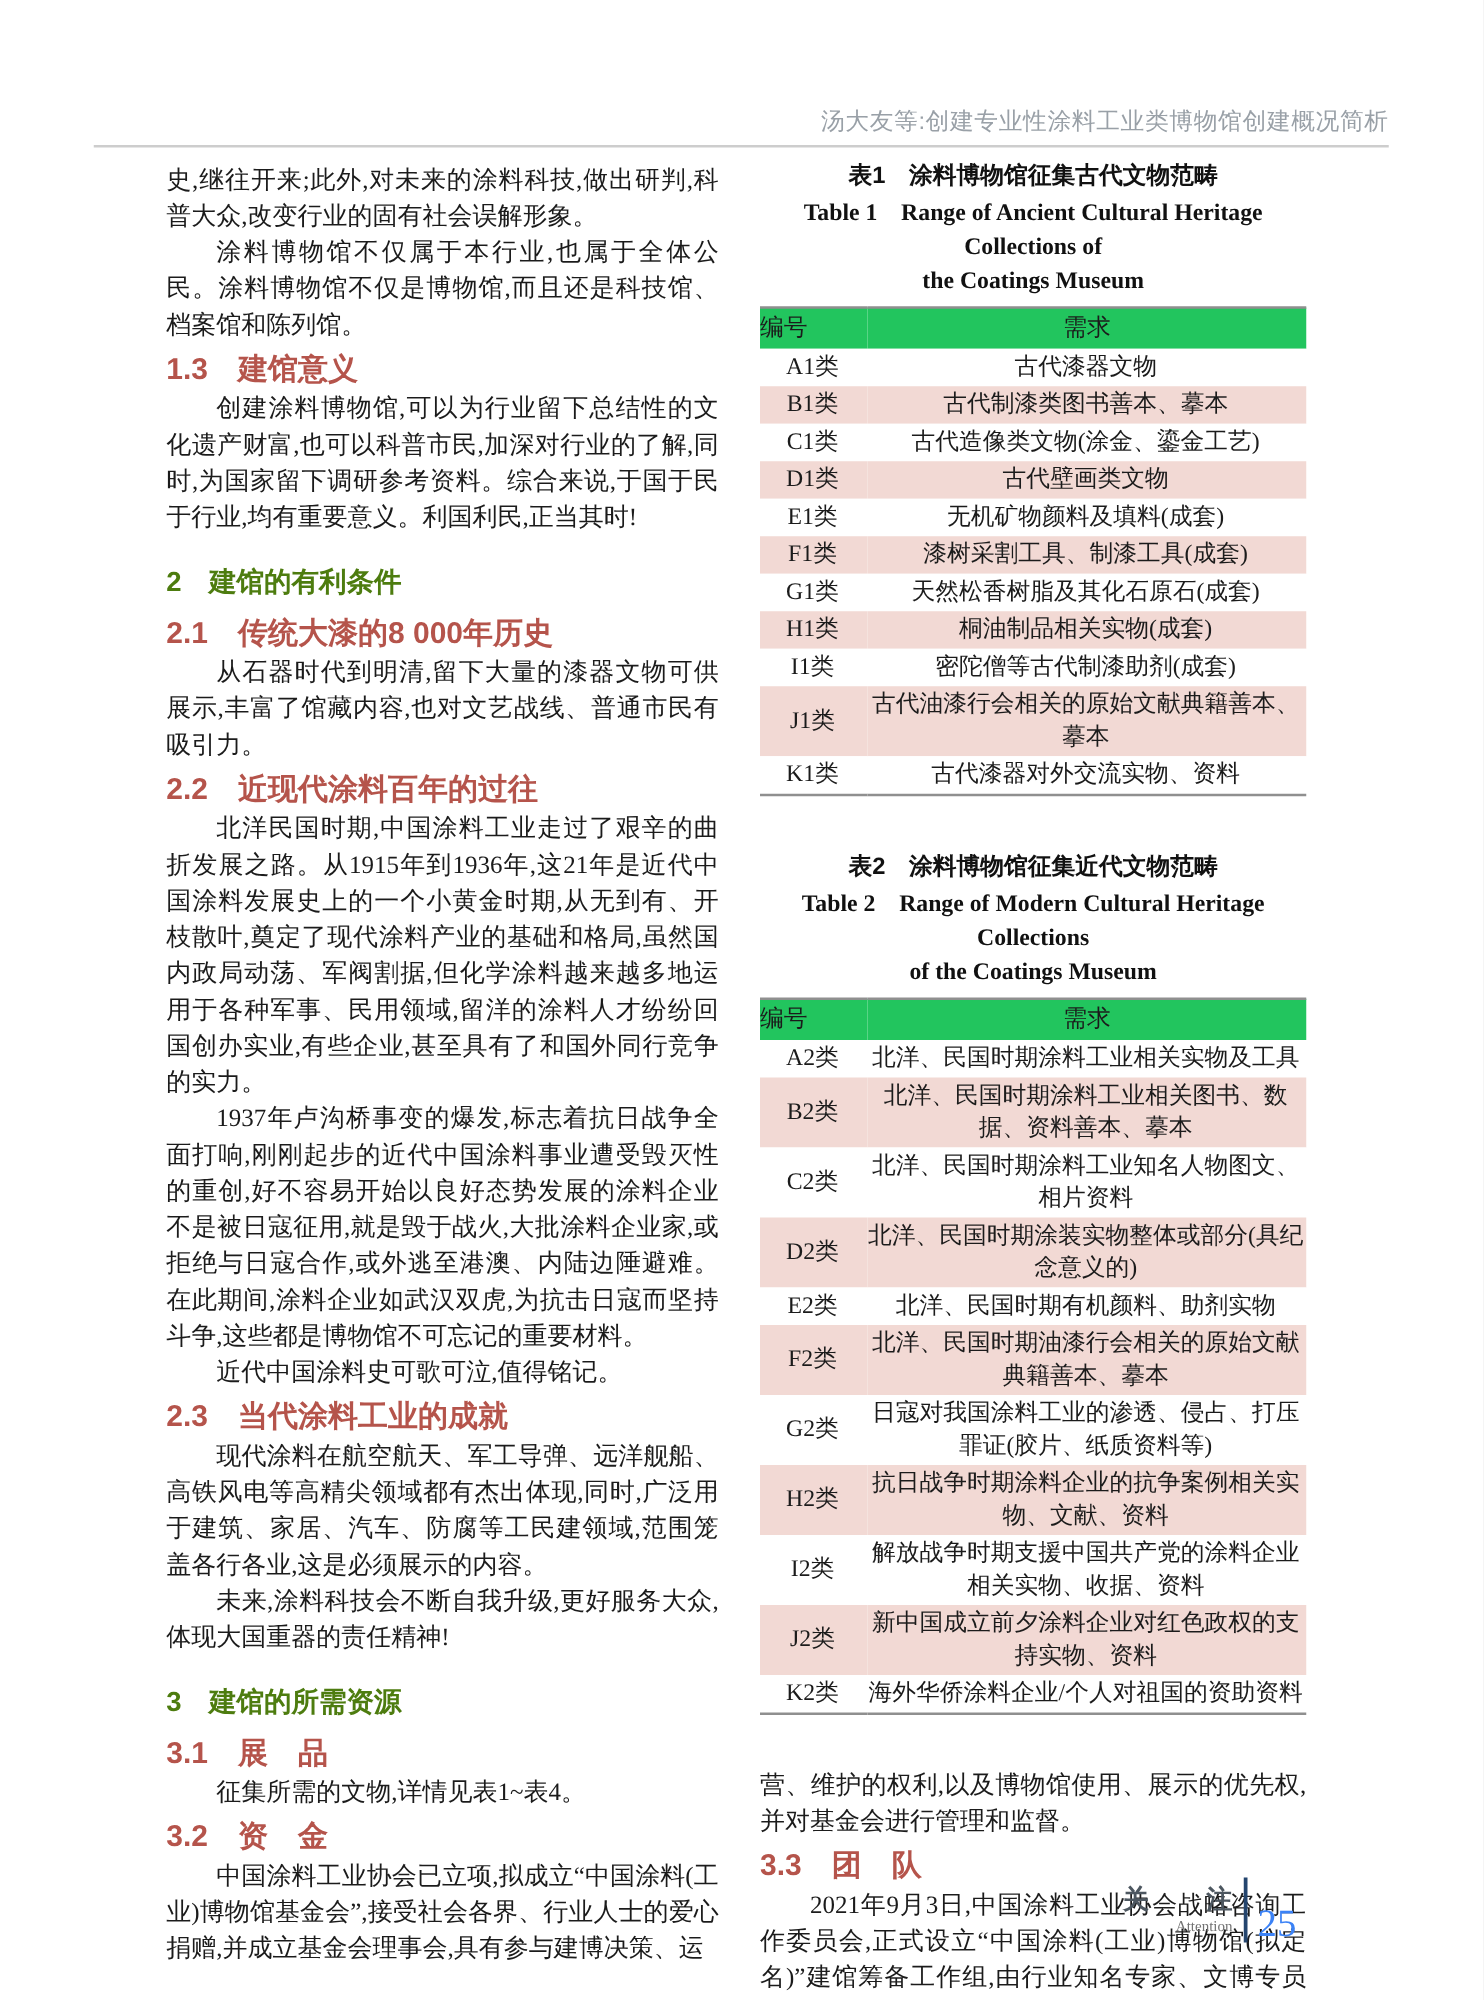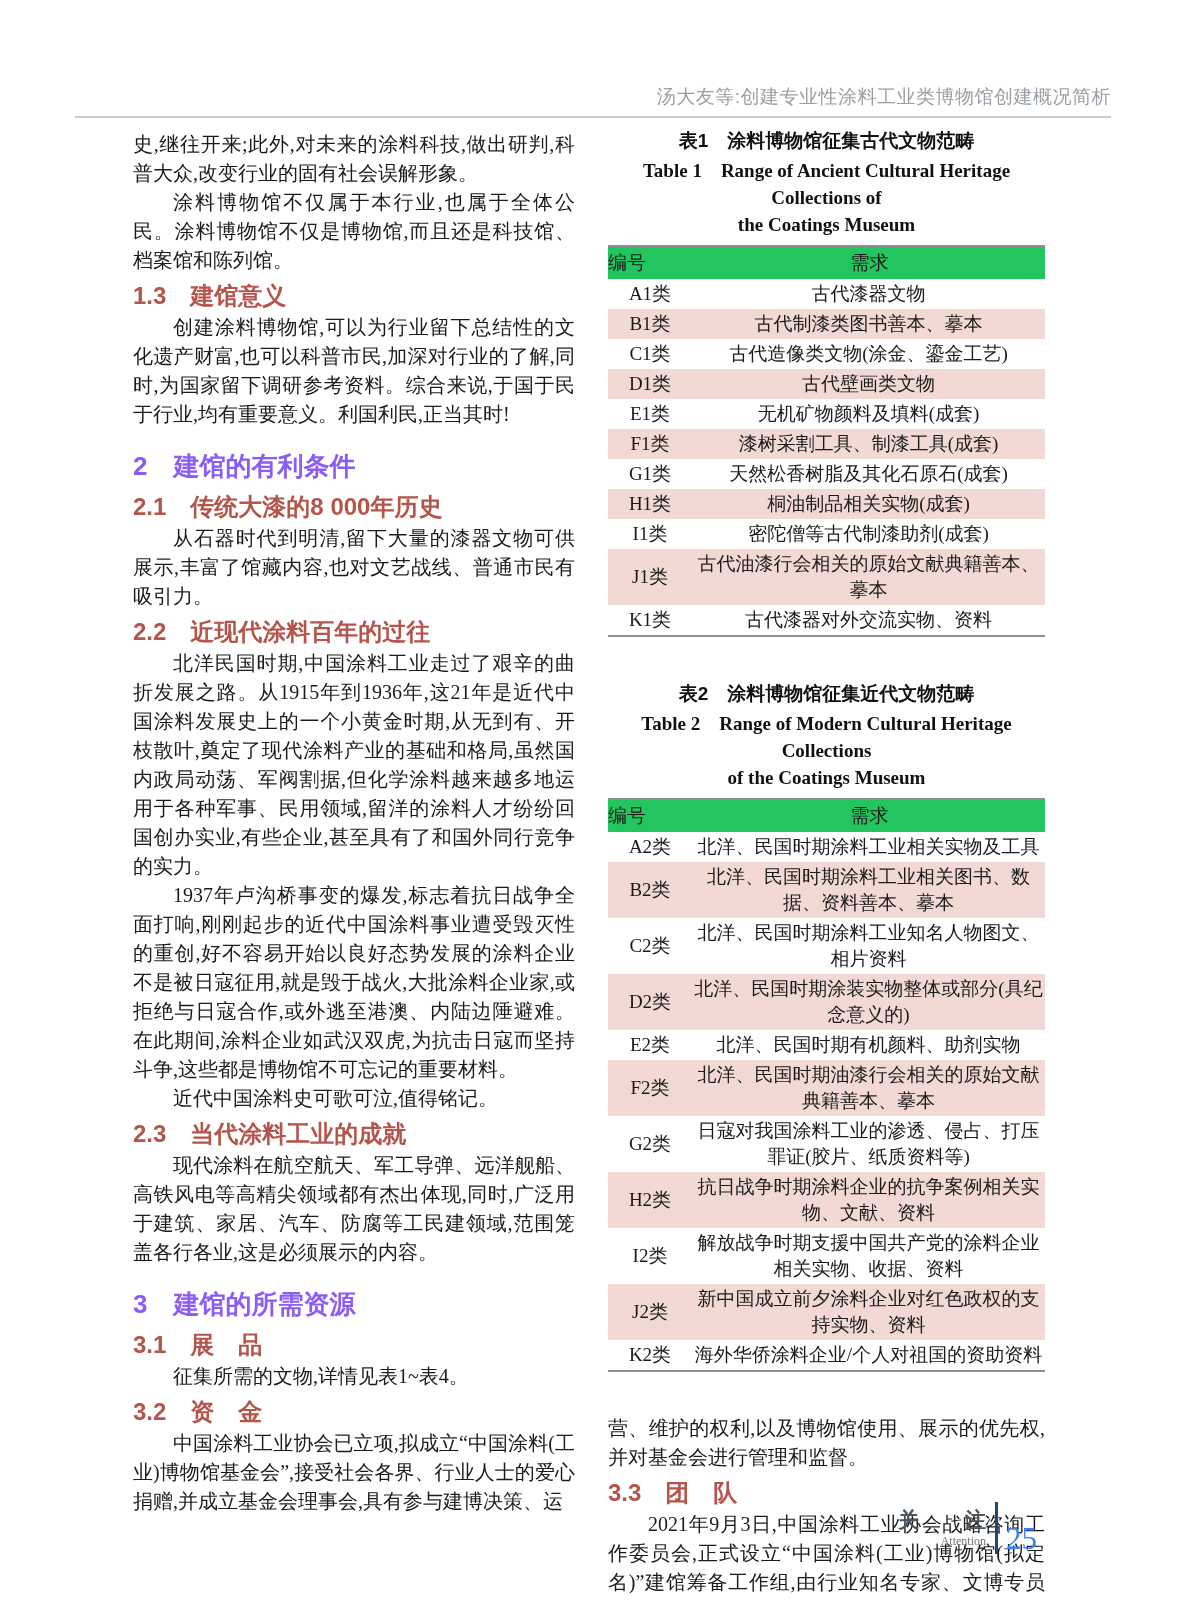--- a/index.html
+++ b/index.html
@@ -19,21 +19,21 @@
     background:#cdcdcd;
   }
   
   .col{position:absolute; width:442px; font-size:20px; line-height:29px; text-align:justify;}
   .col-left{left:133px; top:130px;}
   .col-right{left:608px; top:128px; width:437px;}
   .col .para{text-indent:2em; margin:0;}
   .col .p-first{text-indent:0; margin:0;}
   .col .h1{
     font-family:"Liberation Sans","DejaVu Sans",sans-serif;
-    color:#8b5cf6; font-weight:bold; font-size:26px; line-height:34px;
+    color:#4d7c0f; font-weight:bold; font-size:22px; line-height:34px;
     margin:20px 0 10px 0; text-indent:0; text-align:left;
   }
   .col .h2{
     font-family:"Liberation Sans","DejaVu Sans",sans-serif;
     color:#b5544b; font-weight:bold; font-size:24px; line-height:27px;
     margin:7px 0 4px 0; text-indent:0; text-align:left;
   }
   
   .table-block{margin:0 0 0 0;}
   .table-block.second{margin-top:44px;}
@@ -109,20 +109,21 @@
       <div class="para">北洋民国时期,中国涂料工业走过了艰辛的曲折发展之路。从1915年到1936年,这21年是近代中国涂料发展史上的一个小黄金时期,从无到有、开枝散叶,奠定了现代涂料产业的基础和格局,虽然国内政局动荡、军阀割据,但化学涂料越来越多地运用于各种军事、民用领域,留洋的涂料人才纷纷回国创办实业,有些企业,甚至具有了和国外同行竞争的实力。</div>
 
       <div class="para">1937年卢沟桥事变的爆发,标志着抗日战争全面打响,刚刚起步的近代中国涂料事业遭受毁灭性的重创,好不容易开始以良好态势发展的涂料企业不是被日寇征用,就是毁于战火,大批涂料企业家,或拒绝与日寇合作,或外逃至港澳、内陆边陲避难。在此期间,涂料企业如武汉双虎,为抗击日寇而坚持斗争,这些都是博物馆不可忘记的重要材料。</div>
 
       <div class="para">近代中国涂料史可歌可泣,值得铭记。</div>
 
       <div class="h2">2.3　当代涂料工业的成就</div>
 
       <div class="para">现代涂料在航空航天、军工导弹、远洋舰船、高铁风电等高精尖领域都有杰出体现,同时,广泛用于建筑、家居、汽车、防腐等工民建领域,范围笼盖各行各业,这是必须展示的内容。</div>
 
+      <div class="para">未来,涂料科技会不断自我升级,更好服务大众,体现大国重器的责任精神!</div>
 
       <div class="h1">3　建馆的所需资源</div>
 
       <div class="h2">3.1　展　品</div>
 
       <div class="para">征集所需的文物,详情见表1~表4。</div>
 
       <div class="h2">3.2　资　金</div>
 
       <div class="para">中国涂料工业协会已立项,拟成立“中国涂料(工业)博物馆基金会”,接受社会各界、行业人士的爱心捐赠,并成立基金会理事会,具有参与建博决策、运</div>

